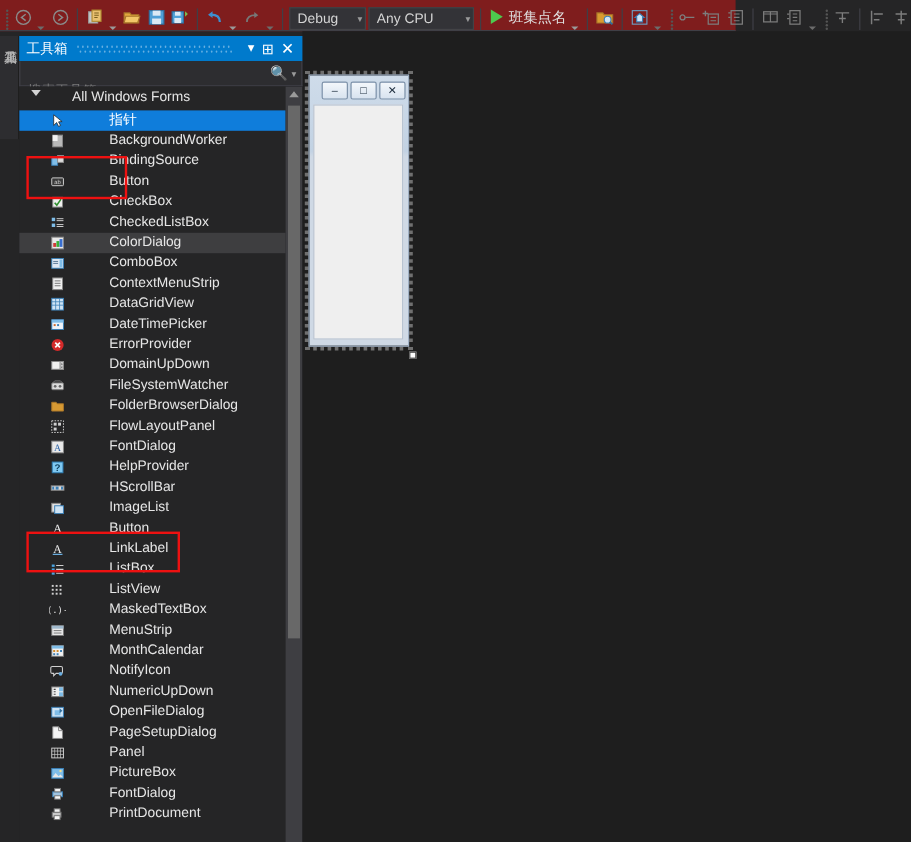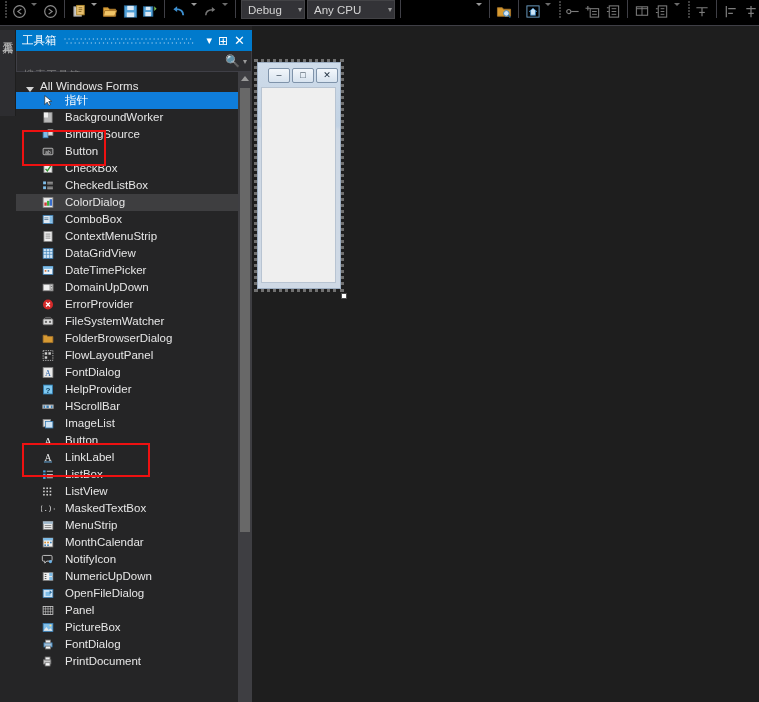--- a/index.html
+++ b/index.html
@@ -6,22 +6,22 @@
   html, body {
     width: 759px; height: 702px;
     background: #1e1e1e;
     font-family: "Liberation Sans", "DejaVu Sans", sans-serif;
     overflow: hidden;
   }
   #app { position: relative; width: 759px; height: 702px; background: #252526; }
 
   
   .toolbar {
-    position: absolute; left: 0; top: 0; width: 759px; height: 26px;
-    background: #000000; display: flex; align-items: flex-start;
+    position: absolute; left: 0; top: 0; width: 613px; height: 26px;
+    background: #7f1d1d; display: flex; align-items: flex-end;
     border-bottom: 1px solid #3f3f46;
   }
   .tb-grip { width: 9px; height: 18px; margin: 0 2px 0 3px; }
   .tb-grip i {
     display: block; width: 2px; height: 2px; background: #555; border-radius: 50%;
     margin: 1px 0 0 2px;
   }
   .tb-sep { width: 1px; height: 18px; background: #3f3f46; margin: 0 4px; flex: none; }
   .tb-btn {
     height: 22px; min-width: 20px; display: flex; align-items: center;
@@ -82,36 +82,36 @@
   }
   .tbx-search .ph { color: #7a7a7a; font-size: 11.5px; flex: 1; margin-top: 28px; }
   .tbx-search .mag { color: #c9c9c9; font-size: 12px; }
 
   .tbx-body {
     flex: 1; position: relative; background: #252526; overflow: hidden;
   }
   .tbx-list { position: absolute; left: 0; top: 0; right: 14px; bottom: 0; padding-top: 3px; }
 
   .grp-row {
-    height: 17px; display: flex; align-items: flex-end; padding-left: 10px;
-    color: #e6e6e6; font-size: 11.5px;
+    height: 17px; display: flex; align-items: flex-start; padding-left: 10px;
+    color: #e6e6e6; font-size: 11.5px; gap: 20px;
   }
   .grp-arrow {
     width: 0; height: 0; border-left: 4px solid transparent; border-right: 4px solid transparent;
     border-top: 5px solid #d4d4d4; margin-right: 6px;
   }
 
   .item {
     height: 17px; display: flex; align-items: center; padding-left: 24px;
     color: #e6e6e6; font-size: 11.5px; white-space: nowrap;
   }
   .item.sel { background: #0f7ddb; color: #fff; }
   .item.hov { background: #3e3e40; }
   .item .iw { width: 16px; height: 14px; display: flex; align-items: center; justify-content: center; margin-right: 9px; flex: none; }
-  .item .lbl { line-height: 1; }
+  .item .lbl { line-height: 1; margin-left: 26px; }
 
   
   .sb { position: absolute; right: 0; top: 0; width: 14px; bottom: 0; background: #3e3e42; }
   .sb-up {
     height: 13px; display: flex; align-items: center; justify-content: center;
   }
   .sb-up i {
     width: 0; height: 0; border-left: 4px solid transparent; border-right: 4px solid transparent;
     border-bottom: 5px solid #9a9a9a;
   }
@@ -566,35 +566,35 @@
                 <rect x="2" y="3" width="12" height="3" fill="#7fbde8"></rect>
                 <rect x="4" y="7.5" width="2" height="2" fill="#d06a2a"></rect>
                 <rect x="7.5" y="7.5" width="2" height="2" fill="#3b7fb5"></rect>
               </svg>
             </span>
             <span class="lbl">DateTimePicker</span>
           </div>
           <div class="item">
             <span class="iw">
               <svg width="14" height="13" viewBox="0 0 16 16">
+                <circle cx="8" cy="8" r="6.2" fill="#d42a2a"></circle>
+                <path d="M5.6 5.6 L10.4 10.4 M10.4 5.6 L5.6 10.4" stroke="#fff" stroke-width="1.7"></path>
+              </svg>
+            </span>
+            <span class="lbl">ErrorProvider</span>
+          </div>
+          <div class="item">
+            <span class="iw">
+              <svg width="14" height="13" viewBox="0 0 16 16">
                 <rect x="2" y="4" width="12" height="8" fill="#f0f0f0" stroke="#888"></rect>
                 <rect x="10.5" y="4" width="3.5" height="8" fill="#cfcfcf" stroke="#888"></rect>
                 <path d="M11.3 7 l1 -1.3 1 1.3 M11.3 9.4 l1 1.3 1 -1.3" fill="#444"></path>
               </svg>
             </span>
             <span class="lbl">DomainUpDown</span>
-          </div>
-          <div class="item">
-            <span class="iw">
-              <svg width="14" height="13" viewBox="0 0 16 16">
-                <circle cx="8" cy="8" r="6.2" fill="#d42a2a"></circle>
-                <path d="M5.6 5.6 L10.4 10.4 M10.4 5.6 L5.6 10.4" stroke="#fff" stroke-width="1.7"></path>
-              </svg>
-            </span>
-            <span class="lbl">ErrorProvider</span>
           </div>
           <div class="item">
             <span class="iw">
               <svg width="14" height="13" viewBox="0 0 16 16">
                 <rect x="2" y="5" width="12" height="7" rx="1" fill="#dcdcdc" stroke="#777"></rect>
                 <circle cx="5.5" cy="8.5" r="1.4" fill="#666"></circle>
                 <circle cx="10.5" cy="8.5" r="1.4" fill="#666"></circle>
                 <path d="M3 5 l2 -2 h6 l2 2" fill="none" stroke="#777"></path>
               </svg>
             </span>
@@ -765,20 +765,29 @@
                 <rect x="2" y="3" width="12" height="10" fill="#cfe4f5" stroke="#3b7fb5"></rect>
                 <path d="M5 6 h6 v5 h-6 z" fill="#7fbde8"></path>
                 <path d="M10 4 l3 2.5 -3 2.5 z" fill="#2f6f9e"></path>
               </svg>
             </span>
             <span class="lbl">OpenFileDialog</span>
           </div>
           <div class="item">
             <span class="iw">
               <svg width="14" height="13" viewBox="0 0 16 16">
+                <path d="M3 2 h6 l4 4 v8 H3 Z" fill="#f4f4f4" stroke="#888"></path>
+                <path d="M9 2 v4 h4" fill="none" stroke="#888"></path>
+              </svg>
+            </span>
+            <span class="lbl">PageSetupDialog</span>
+          </div>
+          <div class="item">
+            <span class="iw">
+              <svg width="14" height="13" viewBox="0 0 16 16">
                 <rect x="2" y="3" width="12" height="10" fill="none" stroke="#cfcfcf"></rect>
                 <path d="M5 3 v10 M8 3 v10 M11 3 v10 M2 6 h12 M2 9.5 h12" stroke="#cfcfcf" stroke-width="0.7"></path>
               </svg>
             </span>
             <span class="lbl">Panel</span>
           </div>
           <div class="item">
             <span class="iw">
               <svg width="14" height="13" viewBox="0 0 16 16">
                 <rect x="2" y="3" width="12" height="10" fill="#7fbde8" stroke="#3b7fb5"></rect>

